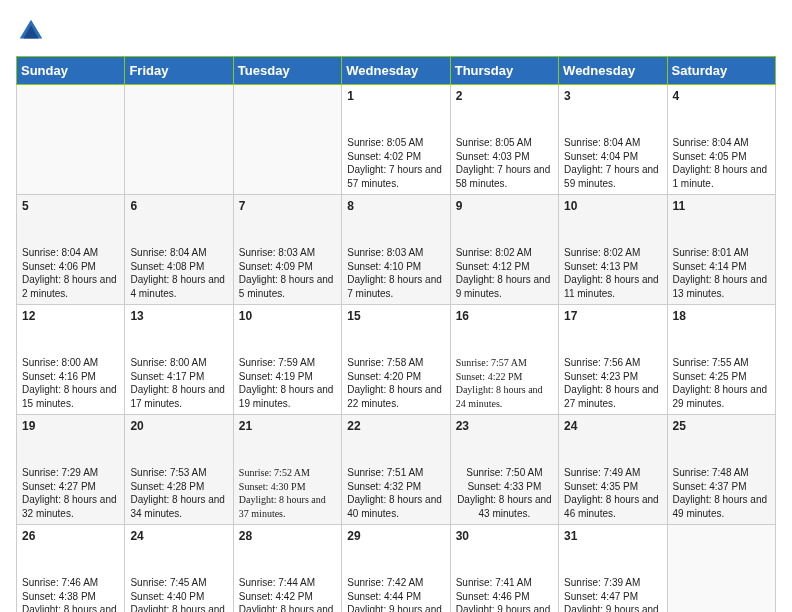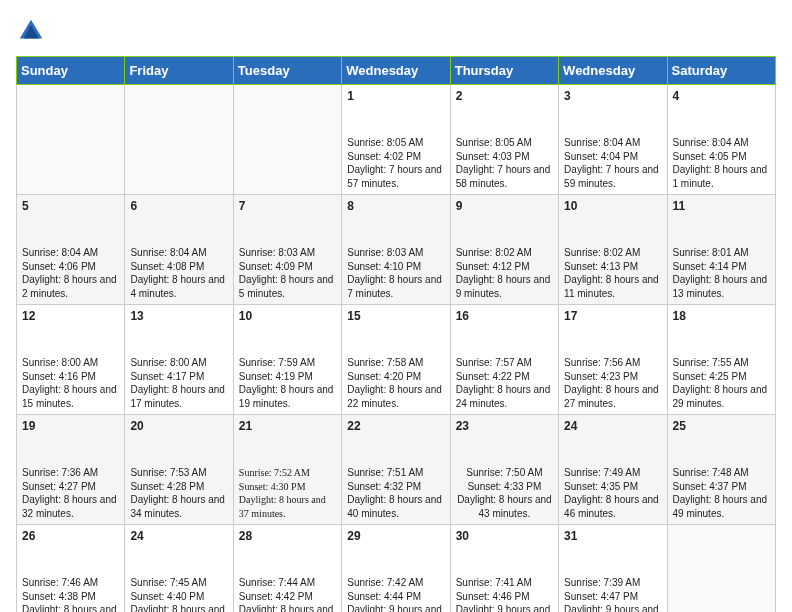--- a/index.html
+++ b/index.html
@@ -214,41 +214,41 @@
 Daylight: 8 hours and 19 minutes.</div>
         </td>
         <td>
           <span class="day-number">15</span>
           <div class="day-info" style="white-space: pre-line;">Sunrise: 7:58 AM
 Sunset: 4:20 PM
 Daylight: 8 hours and 22 minutes.</div>
         </td>
         <td>
           <span class="day-number">16</span>
-          <div class="day-info" style="white-space: pre-line;">Sunrise: 7:57 AM
+          <div class="day-info" style="white-space: pre-line; font-family: Liberation Serif, serif;">Sunrise: 7:57 AM
 Sunset: 4:22 PM
 Daylight: 8 hours and 24 minutes.</div>
         </td>
         <td>
           <span class="day-number">17</span>
           <div class="day-info" style="white-space: pre-line;">Sunrise: 7:56 AM
 Sunset: 4:23 PM
 Daylight: 8 hours and 27 minutes.</div>
         </td>
         <td>
           <span class="day-number">18</span>
           <div class="day-info" style="white-space: pre-line;">Sunrise: 7:55 AM
 Sunset: 4:25 PM
 Daylight: 8 hours and 29 minutes.</div>
         </td>
       </tr>
       <tr>
         <td>
           <span class="day-number">19</span>
-          <div class="day-info" style="white-space: pre-line;">Sunrise: 7:36 AM
+          <div class="day-info" style="white-space: pre-line;">Sunrise: 7:29 AM
 Sunset: 4:27 PM
 Daylight: 8 hours and 32 minutes.</div>
         </td>
         <td>
           <span class="day-number">20</span>
           <div class="day-info" style="white-space: pre-line;">Sunrise: 7:53 AM
 Sunset: 4:28 PM
 Daylight: 8 hours and 34 minutes.</div>
         </td>
         <td>

